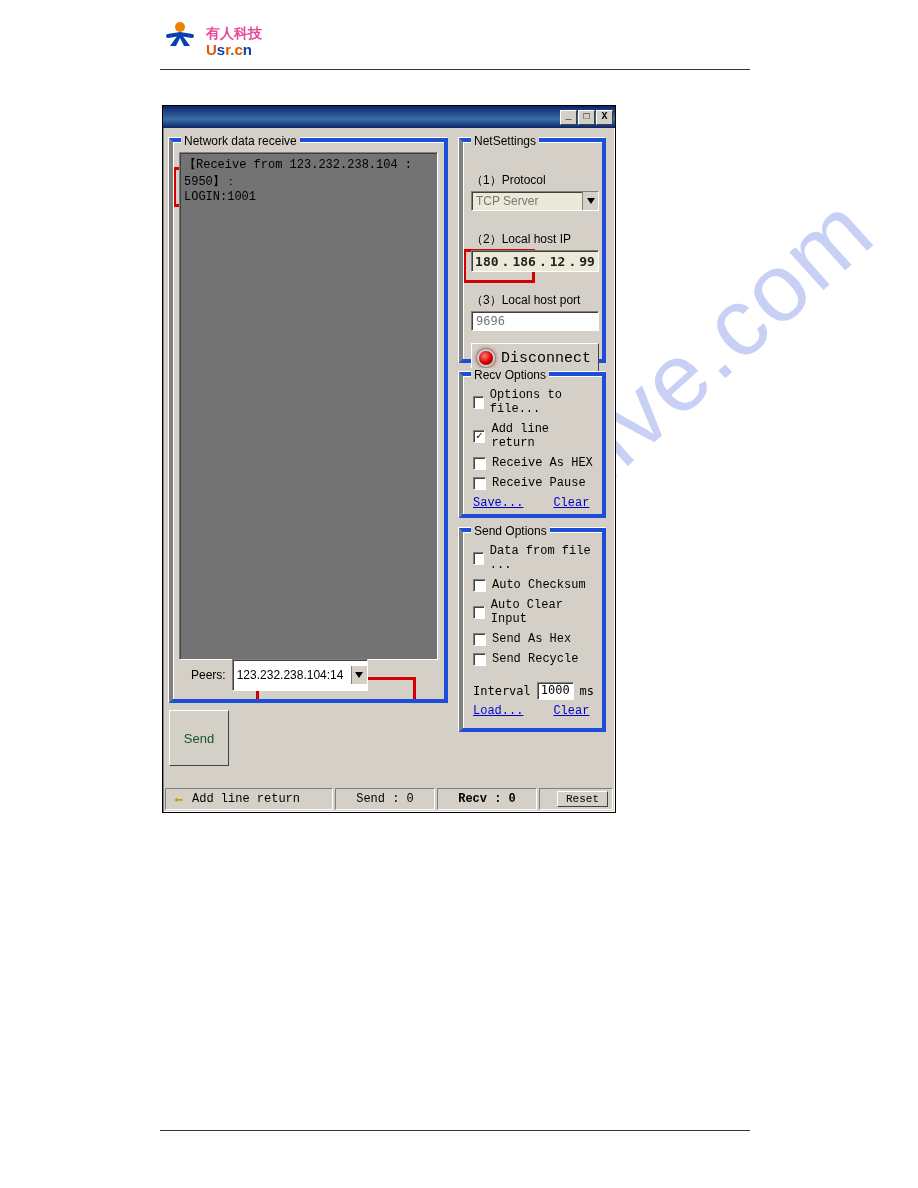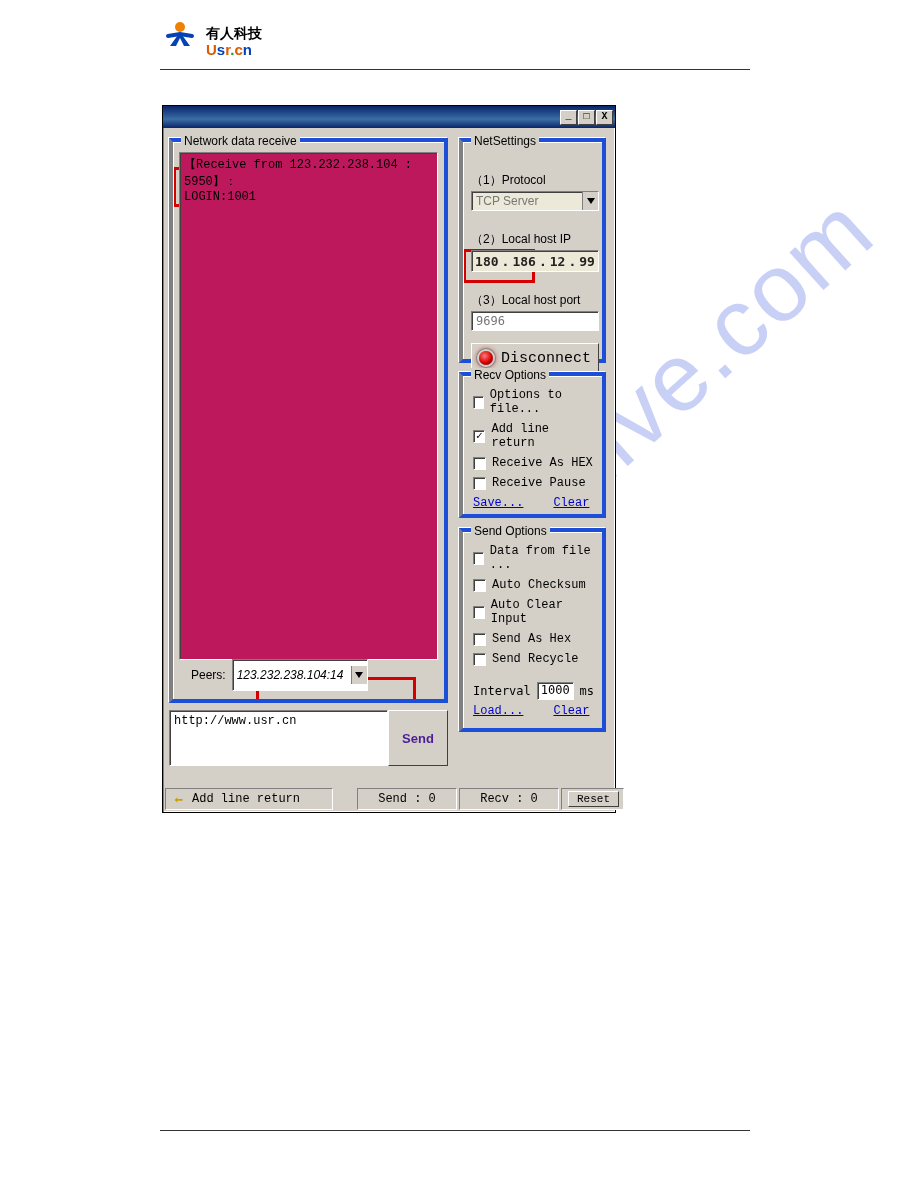--- a/index.html
+++ b/index.html
@@ -25,21 +25,21 @@
     padding-bottom: 4px;
     height: 52px;
   }
   .logo {
     display: inline-flex;
     align-items: flex-end;
     gap: 6px;
   }
   .logo-mark { width: 40px; height: 40px; }
   .logo-text { line-height: 1.1; }
-  .logo-text .cn { color: #000000; font-size: 14px; font-weight: bold; }
+  .logo-text .cn { color: #ec4899; font-size: 14px; font-weight: bold; }
   .logo-text .en { font-size: 15px; font-weight: bold; }
   .en .u { color: #e05a00; }
   .en .s { color: #0642b5; }
   .en .r { color: #e05a00; }
   .en .dot { color: #19a41f; }
   .en .c { color: #e05a00; }
   .en .n { color: #0642b5; }
   .doc-footer {
     position: absolute;
     left: 160px; top: 1130px;
@@ -92,21 +92,21 @@
     background: #d4d0c8;
     padding: 0 3px;
     font-size: 12px;
     color: #000;
   }
   
   .grp-recv { left: 6px; top: 10px; width: 279px; height: 565px; }
   .recv-box {
     position: absolute;
     left: 6px; top: 10px; right: 6px; height: 508px;
-    background: #be185d;
+    background: #737373;
     border: 1px solid #808080;
     border-right-color: #fff;
     border-bottom-color: #fff;
     box-shadow: inset 1px 1px 0 #404040;
     padding: 3px 4px;
     font-family: "Courier New", SimSun, monospace;
     font-size: 12px;
     white-space: pre-wrap;
   }
   .peers-row {
@@ -115,21 +115,20 @@
     display: flex; align-items: center; gap: 6px;
     font-size: 12px;
   }
   .combo {
     display: inline-flex; align-items: center;
     background: #fff;
     border: 1px solid #808080;
     border-right-color: #fff; border-bottom-color: #fff;
     box-shadow: inset 1px 1px 0 #404040;
     height: 32px;
-    font-style: italic;
   }
   .combo .combo-text { padding: 0 4px; min-width: 118px; font-size: 12px; }
   .combo .combo-btn {
     width: 16px; height: 18px;
     background: #d4d0c8;
     border-left: 1px solid #808080;
     display: flex; align-items: center; justify-content: center;
   }
   .combo .combo-btn svg { width: 8px; height: 6px; }
   
@@ -147,21 +146,21 @@
     padding: 3px 4px;
     font-family: "Courier New", SimSun, monospace;
     font-size: 12px;
   }
   .send-btn {
     width: 60px;
     background: #d4d0c8;
     border: 1px solid #fff;
     border-right-color: #404040; border-bottom-color: #404040;
     display: flex; align-items: center; justify-content: center;
-    color: #4c1d95; font-weight: bold;
+    color: #14532d; font-weight: normal;
     font-size: 13px;
   }
   
   .grp-net  { left: 296px; top: 10px;  width: 147px; height: 225px; padding-left: 7px; }
   .grp-ropt { left: 296px; top: 244px; width: 147px; height: 146px; }
   .grp-sopt { left: 296px; top: 400px; width: 147px; height: 204px; }
   .net-inner { position: absolute; inset: 10px 8px 8px 8px; font-size: 12px; }
   .net-inner .lbl { margin-top: 20px; margin-bottom: 2px; }
   .select {
     width: 128px; height: 20px;
@@ -245,22 +244,22 @@
   .pane {
     background: #d4d0c8;
     border: 1px solid #808080;
     border-right-color: #fff; border-bottom-color: #fff;
     display: flex; align-items: center;
     padding: 0 6px;
     font-size: 12px;
     font-family: SimSun, "Courier New", monospace;
   }
   .pane.p1 { flex: 0 0 168px; gap: 6px; }
-  .pane.p2 { flex: 0 0 100px; justify-content: center; margin-left: 22px; }
-  .pane.p3 { flex: 0 0 100px; justify-content: center; }
+  .pane.p2 { flex: 0 0 100px; justify-content: center; }
+  .pane.p3 { flex: 0 0 100px; justify-content: center; font-weight: bold; }
   .pane.p4 { flex: 1; justify-content: flex-end; padding-right: 4px; }
   .reset-btn {
     background: #d4d0c8;
     border: 1px solid #fff;
     border-right-color: #404040; border-bottom-color: #404040;
     padding: 1px 8px;
     font-size: 11px;
   }
   
   .hl { position: absolute; border: 3px solid #d40000; pointer-events: none; }
@@ -326,21 +325,20 @@
             <span class="combo-btn">
               <svg viewBox="0 0 8 6">
                   <path d="M0 0 L8 0 L4 6 Z" fill="#000"></path>
                 </svg>
             </span>
           </div>
         </div>
       </div>
 
       <div class="send-row">
-        <div class="send-text">http://www.usr.cn</div>
         <div class="send-btn">Send</div>
       </div>
 
       <div class="grp grp-net">
         <div class="legend">NetSettings</div>
         <div class="net-inner">
           <div class="lbl">（1）Protocol</div>
           <div class="select">
             <span class="sel-text">TCP Server</span>
             <span class="combo-btn">

